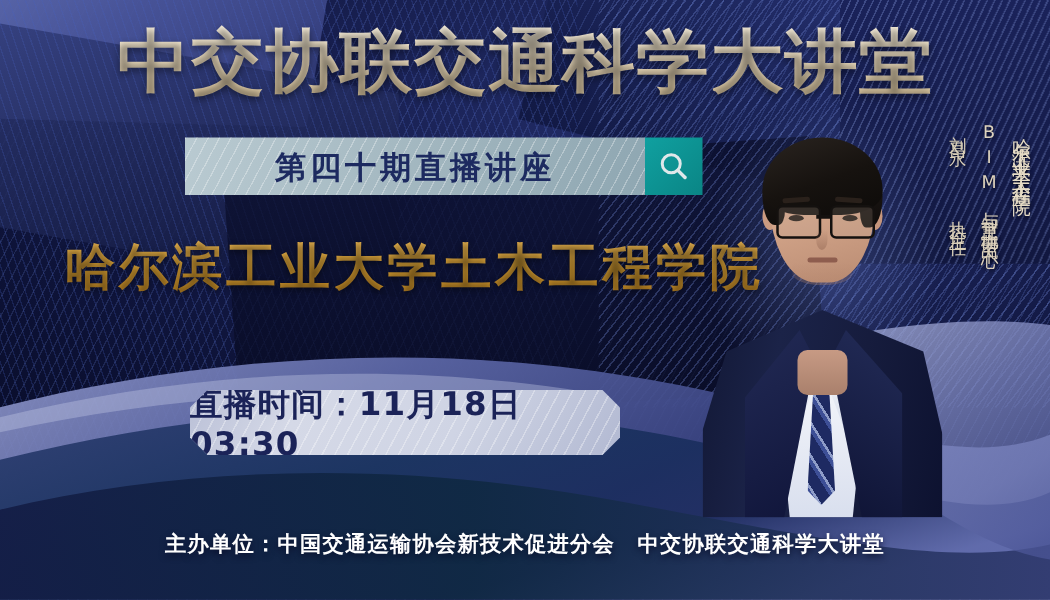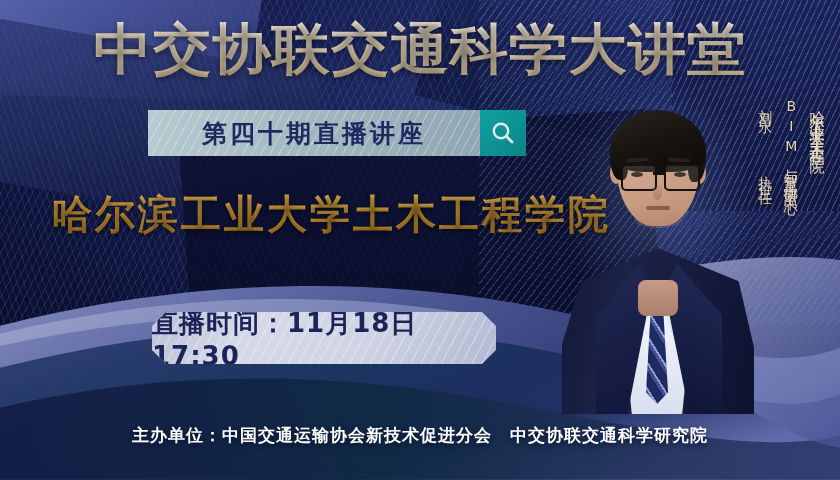--- a/index.html
+++ b/index.html
@@ -200,21 +200,21 @@
 
   
   .subbar{
     position:absolute;left:148px;top:110px;height:46px;
     display:flex;align-items:stretch;
   }
   .subbar-text{
     position:relative;
     min-width:296px;
     display:flex;align-items:center;justify-content:center;
-    padding:0 18px;
+    padding:0 36px;
     color:#1d2a60;
     font-size:25px;font-weight:600;letter-spacing:3px;
     background:
       repeating-linear-gradient(118deg,
         rgba(255,255,255,.30) 0 1px,
         rgba(255,255,255,0) 1px 8px),
       linear-gradient(100deg,#b9cad1 0%,#9fb4bd 58%,#8fa7b2 100%);
   }
   .subbar-icon{
     width:46px;
@@ -366,27 +366,27 @@
     <div class="subbar-icon">
       <svg width="26" height="26" viewBox="0 0 26 26" aria-hidden="true">
         <circle cx="11" cy="11" r="7.2" fill="none" stroke="#dfe8ea" stroke-width="2.4"></circle>
         <line x1="16.3" y1="16.3" x2="22" y2="22" stroke="#dfe8ea" stroke-width="2.8" stroke-linecap="round"></line>
       </svg>
     </div>
   </div>
 
   <div class="topic">哈尔滨工业大学土木工程学院</div>
 
-  <div class="timepill">直播时间：11月18日17:30</div>
+  <div class="timepill">直播时间：11月18日03:30</div>
 
   <div class="vcols">
     <div class="vcol name">
       <span>刘昌永</span>
       <span class="gap"></span>
       <span>执行主任</span>
     </div>
     <div class="vcol small">BIM与智慧工地研究中心</div>
     <div class="vcol">哈尔滨工业大学土木工程学院</div>
   </div>
 
-  <div class="footer">主办单位：中国交通运输协会新技术促进分会　中交协联交通科学研究院</div>
+  <div class="footer">主办单位：中国交通运输协会新技术促进分会　中交协联交通科学大讲堂</div>
 
 </div>
 
 </body></html>

